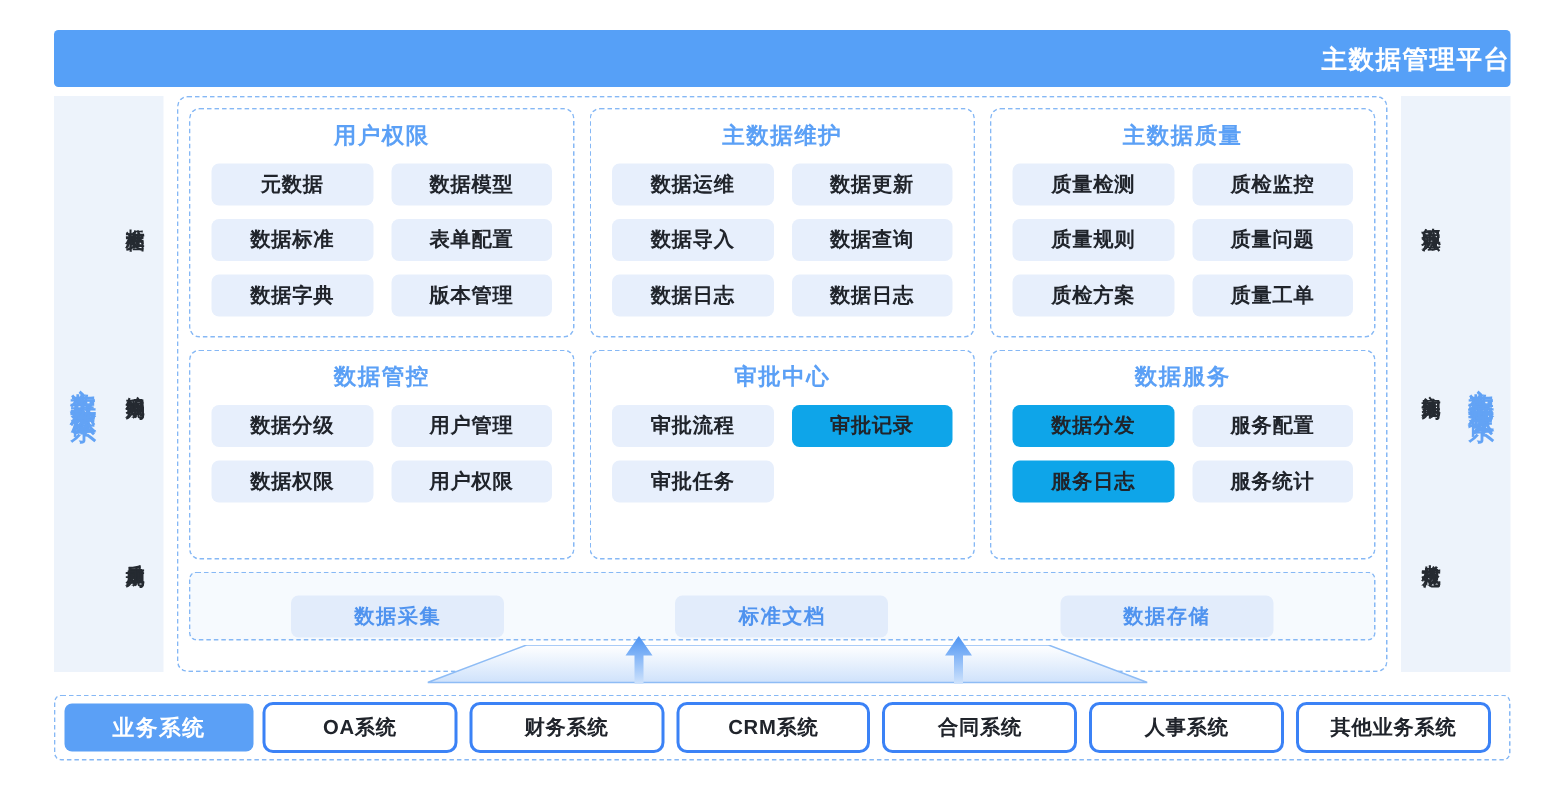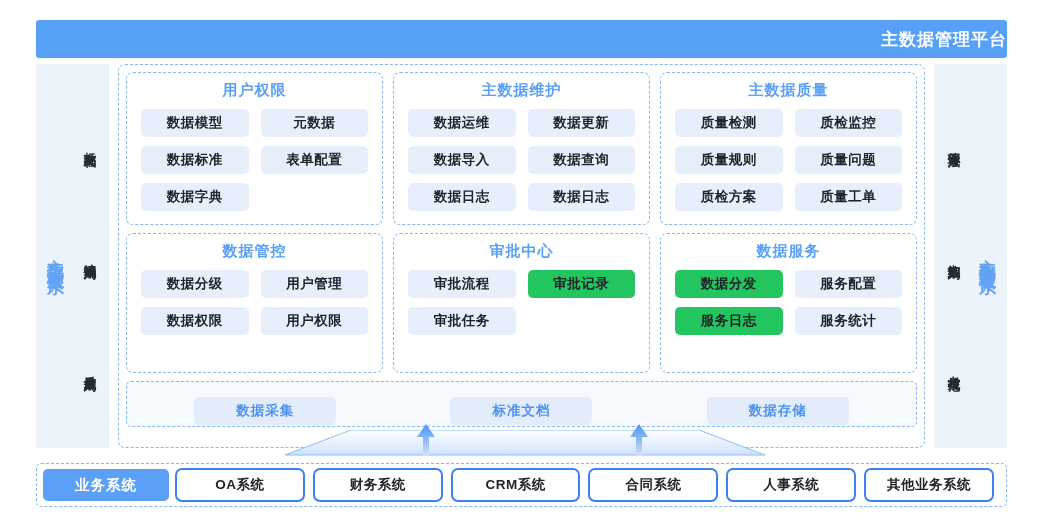--- a/index.html
+++ b/index.html
@@ -143,21 +143,21 @@
     border-radius: 5px;
     height: 28px;
     display: flex;
     align-items: center;
     justify-content: center;
     font-size: 13.5px;
     color: #20242b;
     font-weight: bold;
     letter-spacing: 0.5px;
   }
-  .tile.alt { background: #22c55e; }
+  .tile.alt { background: #0ea5e9; }
   .tile.empty { background: transparent; }
 
   
   .foundation {
     margin-top: 8px;
     border: 1.5px dashed #86b8f5;
     border-radius: 5px;
     height: 46px;
     display: flex;
     align-items: center;
@@ -271,25 +271,26 @@
       </div>
     </div>
 
     <div class="center">
 
       <div class="panel-grid">
 
         <div class="panel">
           <div class="panel-title">用户权限</div>
           <div class="tile-grid">
+            <div class="tile">元数据</div>
             <div class="tile">数据模型</div>
-            <div class="tile">元数据</div>
             <div class="tile">数据标准</div>
             <div class="tile">表单配置</div>
             <div class="tile">数据字典</div>
+            <div class="tile">版本管理</div>
           </div>
         </div>
 
         <div class="panel">
           <div class="panel-title">主数据维护</div>
           <div class="tile-grid">
             <div class="tile">数据运维</div>
             <div class="tile">数据更新</div>
             <div class="tile">数据导入</div>
             <div class="tile">数据查询</div>

